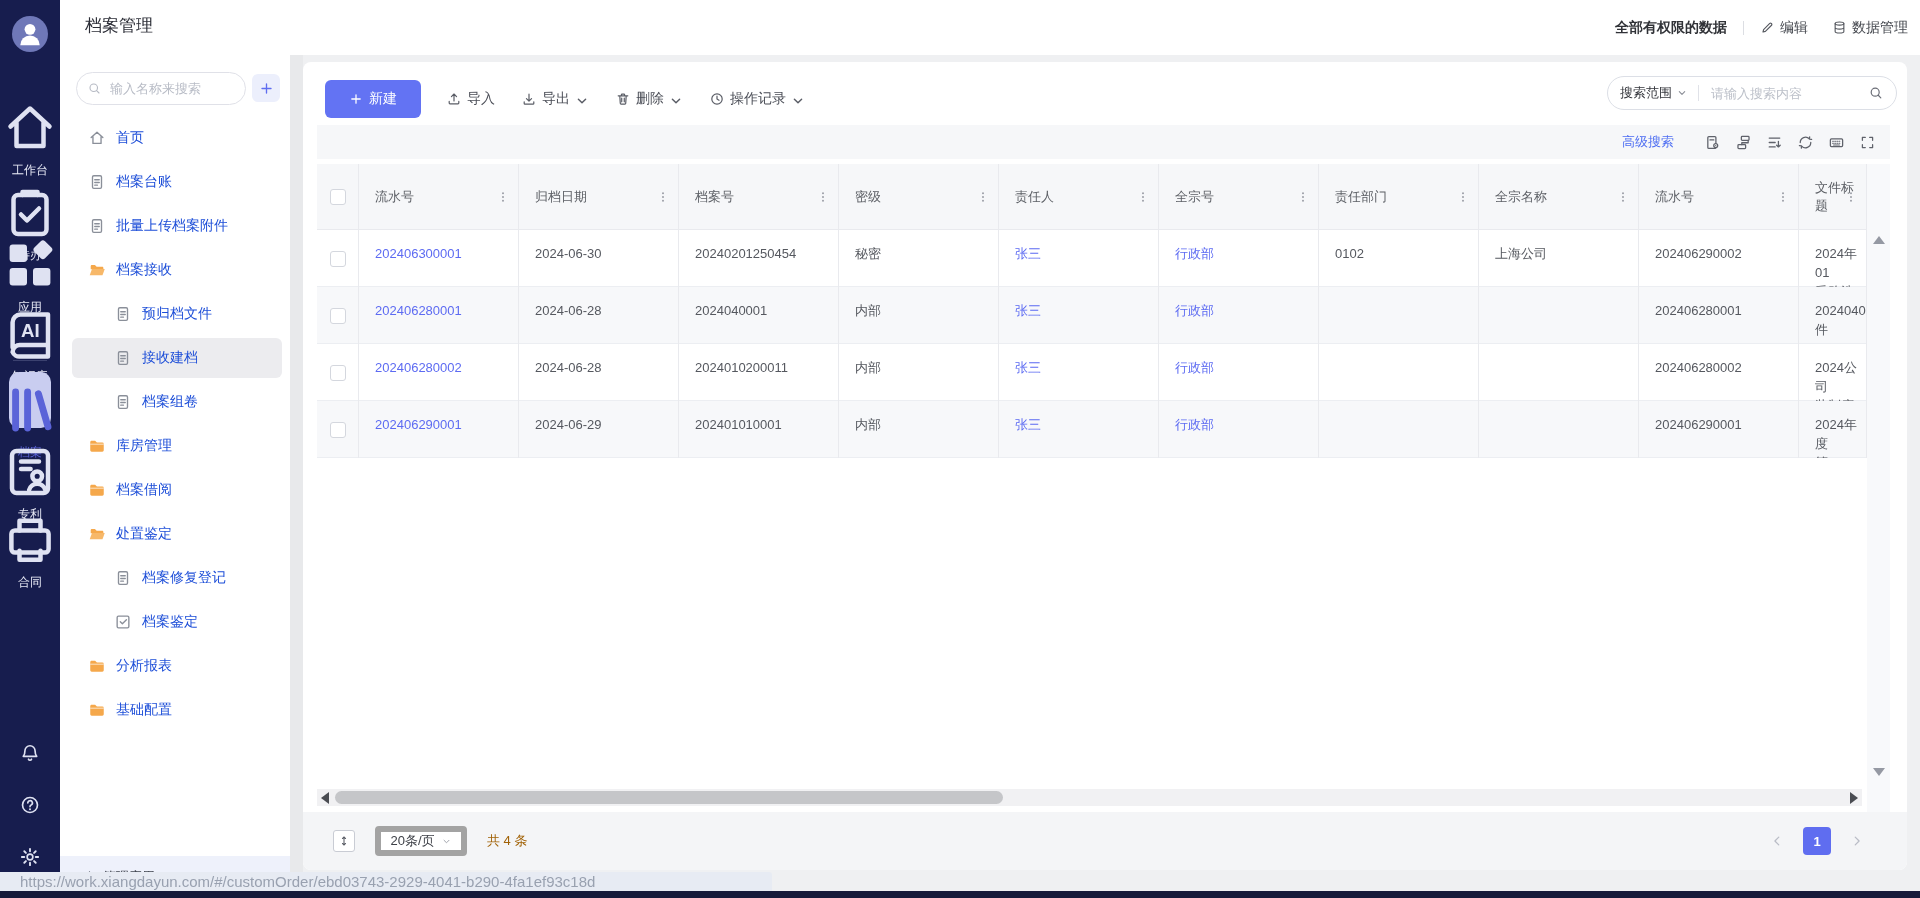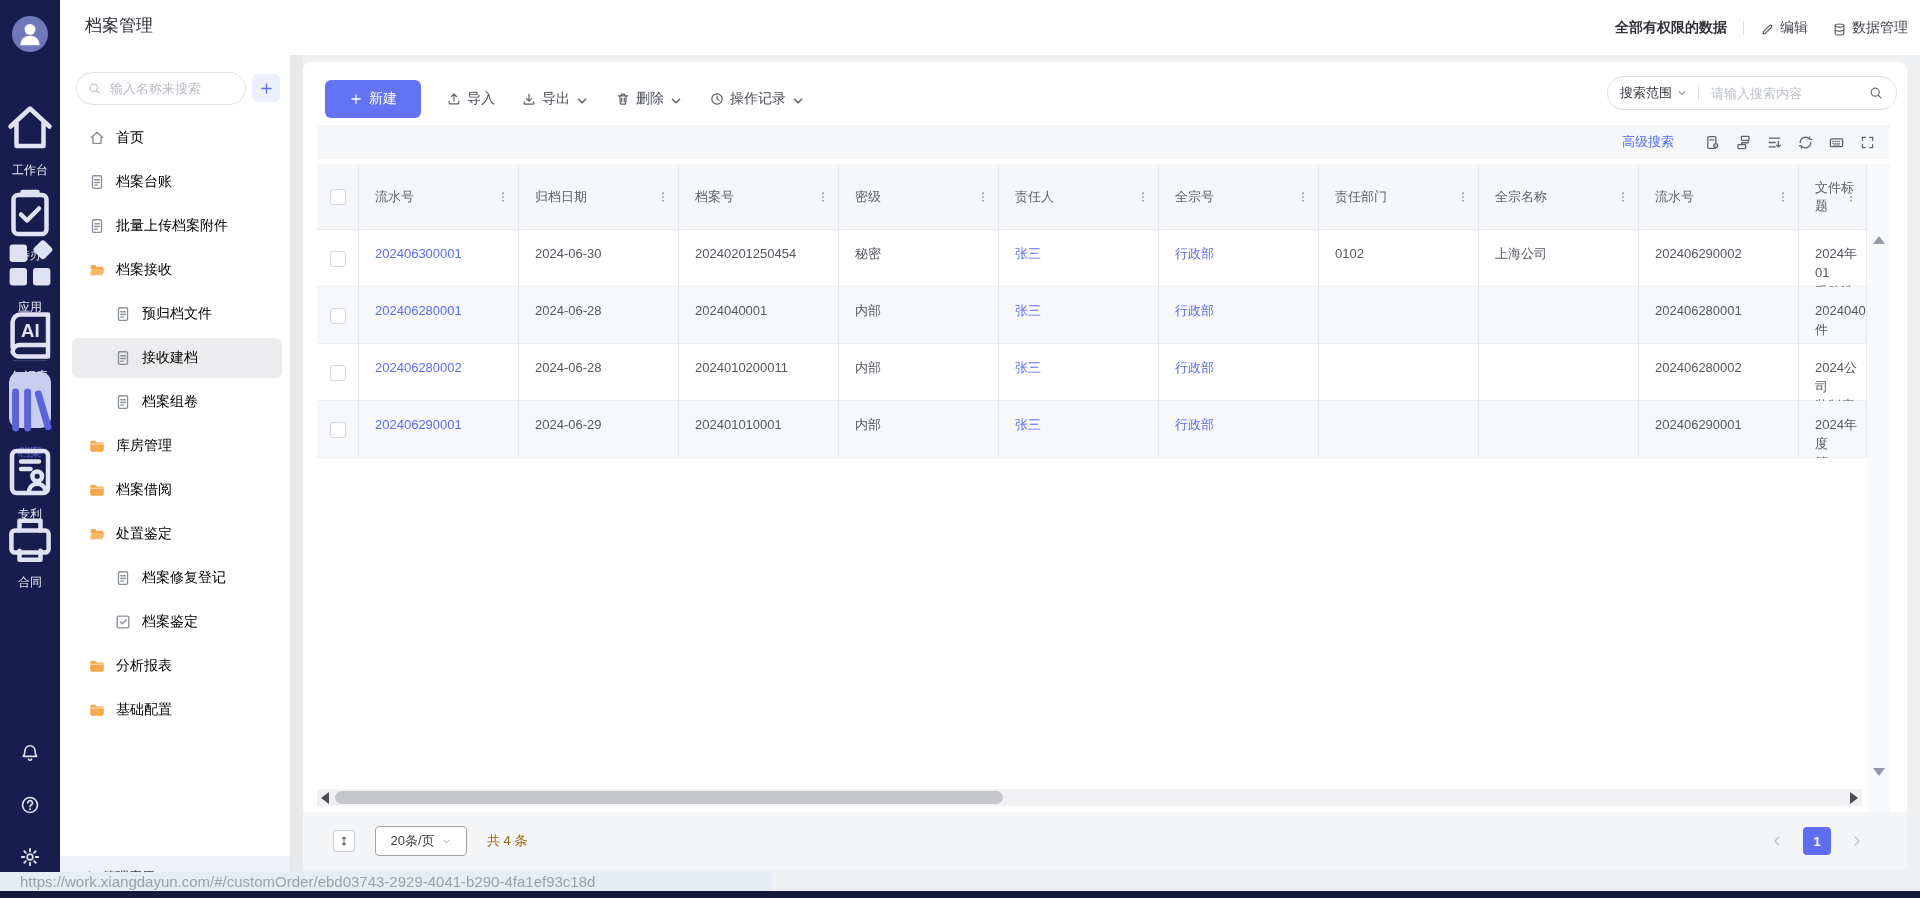--- a/index.html
+++ b/index.html
@@ -20,33 +20,33 @@
   .rail-bottom{position:absolute;left:19px;width:22px;height:22px;color:#dfe2f2;cursor:pointer;}
   
   .sidebar{position:absolute;left:60px;top:0;width:230px;height:898px;background:#ffffff;}
   .sb-title{position:absolute;left:25px;top:14px;font-size:17px;color:#2b2d36;font-weight:500;}
   .sb-search{position:absolute;left:16px;top:72px;width:170px;height:33px;border:1px solid #e0e1e8;border-radius:17px;background:#fff;display:flex;align-items:center;padding:4px 10px;}
   .sb-search svg{width:15px;height:15px;color:#b6bac4;flex:none;}
   .sb-search input{border:none;outline:none;width:120px;margin-left:6px;font-size:13px;color:#333;font-family:inherit;background:transparent;}
   .sb-search input::placeholder{color:#b8bcc6;}
   .sb-add{position:absolute;left:192px;top:74px;width:28px;height:28px;border-radius:6px;background:#eceffc;color:#5f6df0;display:flex;align-items:center;justify-content:center;cursor:pointer;}
   .sb-add svg{width:15px;height:15px;}
-  .sb-item{position:absolute;left:12px;width:210px;height:40px;border-radius:6px;display:flex;align-items:center;font-size:14px;color:#000000;cursor:pointer;}
+  .sb-item{position:absolute;left:12px;width:210px;height:40px;border-radius:6px;display:flex;align-items:center;font-size:14px;color:#1d4ed8;cursor:pointer;}
   .sb-item.active{background:#ececef;}
   .sb-item .sic{width:18px;height:18px;flex:none;color:#8a8f99;}
   .sb-item.lv1 .sic{margin-left:16px;}
   .sb-item.lv2 .sic{margin-left:42px;}
   .sb-item .slb{margin-left:10px;white-space:nowrap;}
   .sb-footer{position:absolute;left:0;top:856px;width:230px;height:42px;background:#eef1fb;display:flex;align-items:center;padding-left:22px;color:#40454f;font-size:13px;}
   .sb-footer svg{width:15px;height:15px;margin-right:6px;color:#555a64;}
   .page-vscroll{position:absolute;left:290px;top:55px;width:13px;height:835px;background:#e8e9eb;}
   
   .topbar{position:absolute;left:290px;top:0;width:1630px;height:55px;background:#fff;}
   .topbar-right{position:absolute;right:12px;top:0;height:55px;display:flex;align-items:center;font-size:14px;color:#45484f;}
-  .tb-link{display:flex;align-items:flex-end;cursor:pointer;}
+  .tb-link{display:flex;align-items:center;cursor:pointer;}
   .tb-link svg{width:15px;height:15px;margin-right:5px;color:#55585f;}
   .tb-scope{font-weight:600;color:#303237;cursor:pointer;}
   .tb-sep{width:1px;height:14px;background:#dcdee3;margin:0 16px;}
   .tb-gap{width:24px;}
   
   .card{position:absolute;left:303px;top:62px;width:1604px;height:808px;background:#fff;border-radius:8px;}
   .btn-new{position:absolute;left:22px;top:18px;width:96px;height:38px;background:#6373f3;border:none;border-radius:6px;color:#fff;font-size:14px;font-family:inherit;display:flex;align-items:center;justify-content:center;cursor:pointer;}
   .btn-new svg{width:14px;height:14px;margin-right:6px;}
   .act{position:absolute;top:26px;display:flex;align-items:center;font-size:14px;color:#4b4e57;cursor:pointer;height:22px;}
   .act svg{width:16px;height:16px;margin-right:5px;color:#5a5d66;}
@@ -76,21 +76,21 @@
   .tri-up{position:absolute;left:1570px;top:174px;width:0;height:0;border-left:6px solid transparent;border-right:6px solid transparent;border-bottom:8px solid #9599a3;cursor:pointer;}
   .tri-down{position:absolute;left:1570px;top:706px;width:0;height:0;border-left:6px solid transparent;border-right:6px solid transparent;border-top:8px solid #9599a3;cursor:pointer;}
   .hscroll{position:absolute;left:14px;top:727px;width:1545px;height:17px;background:#f1f1f3;display:flex;align-items:center;}
   .hs-left{width:0;height:0;border-top:6px solid transparent;border-bottom:6px solid transparent;border-right:8px solid #4a4c52;margin-left:4px;cursor:pointer;}
   .hs-right{position:absolute;right:4px;width:0;height:0;border-top:6px solid transparent;border-bottom:6px solid transparent;border-left:8px solid #4a4c52;cursor:pointer;}
   .hs-thumb{position:absolute;left:18px;width:668px;height:13px;top:2px;background:#c5c6c9;border-radius:7px;cursor:grab;}
   
   .pagebar{position:absolute;left:0;top:750px;width:1604px;height:58px;background:#f4f5f7;border-radius:0 0 8px 8px;display:flex;align-items:center;}
   .rowh-btn{width:22px;height:22px;border:1px solid #c9ccd4;border-radius:3px;margin-left:30px;color:#5a5d66;display:flex;align-items:center;justify-content:center;cursor:pointer;background:#fff;}
   .rowh-btn svg{width:14px;height:14px;}
-  .size-select{width:92px;height:30px;border:1px solid #a3a3a3;border-radius:4px;background:#fff;margin-left:20px;display:flex;align-items:center;justify-content:center;font-size:13px;color:#3e4148;cursor:pointer;}
+  .size-select{width:92px;height:30px;border:6px solid #a3a3a3;border-radius:4px;background:#fff;margin-left:20px;display:flex;align-items:center;justify-content:center;font-size:13px;color:#3e4148;cursor:pointer;}
   .size-select svg{width:11px;height:11px;margin-left:6px;color:#a0a3ab;}
   .total{margin-left:20px;font-size:13px;color:#a16207;}
   .pg-right{position:absolute;right:36px;display:flex;align-items:center;}
   .pg-arrow{width:28px;height:28px;display:flex;align-items:center;justify-content:center;color:#b9bcc6;cursor:pointer;}
   .pg-arrow svg{width:14px;height:14px;}
   .pg-num{width:28px;height:28px;border-radius:4px;background:#5f6df0;color:#fff;font-size:13px;font-weight:600;display:flex;align-items:center;justify-content:center;margin:0 12px;cursor:pointer;}
   
   .url-tip{position:absolute;left:0;top:872px;width:772px;height:19px;background:#e7ebf3;color:#99a1b0;font-size:15px;line-height:19px;padding-left:20px;white-space:nowrap;overflow:hidden;border-top-right-radius:3px;z-index:30;}
   .bottom-bar{position:absolute;left:0;top:891px;width:1920px;height:7px;background:#161a3a;z-index:31;}
 </style>

